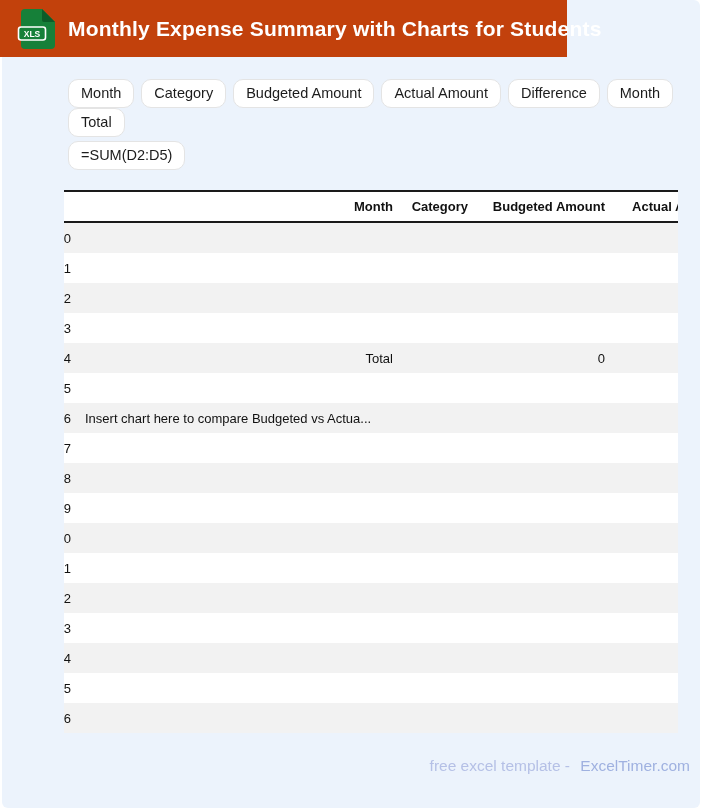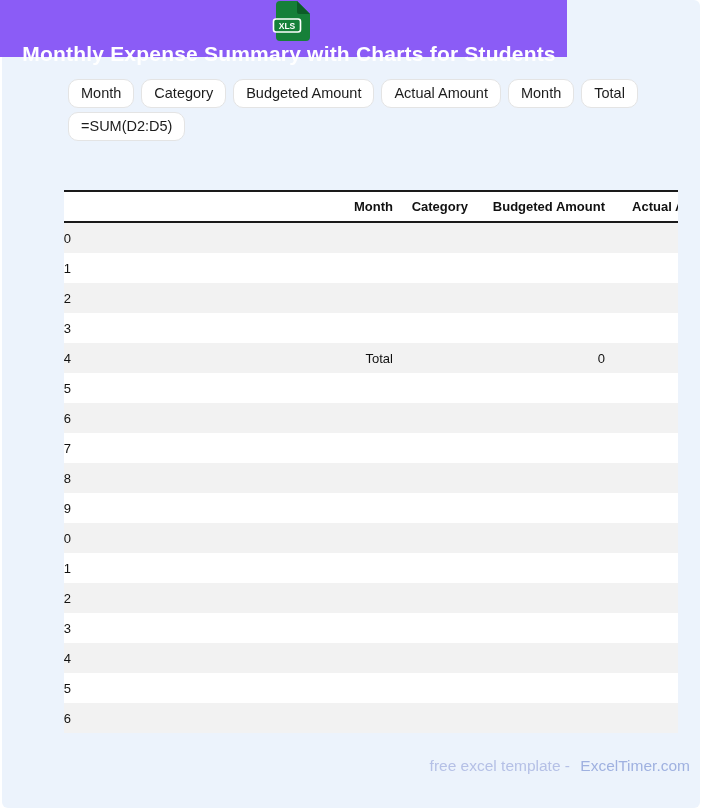--- a/index.html
+++ b/index.html
@@ -6,21 +6,21 @@
   html,body { width:702px; height:810px; background:#ffffff;
               font-family:"Liberation Sans", sans-serif; overflow:hidden; }
   body { position:relative; }
 
   
   .panel { position:absolute; left:2px; top:0; width:698px; height:808px;
            background:#ecf3fc; border-radius:6px; z-index:1; }
 
   
   .header-bar { position:absolute; left:0; top:0; width:567px; height:57px;
-                background:#8b5cf6; z-index:3; display:flex; align-items:center;flex-direction:column; }
+                background:#c2410c; z-index:3; display:flex; align-items:center; }
   .file-icon { margin-left:17px; width:40px; height:42px; flex:0 0 auto; }
   .title { margin-left:11px; color:#ffffff; font-size:21px; font-weight:700;
            letter-spacing:.2px; white-space:nowrap; }
 
   
   .chips { position:absolute; left:68px; top:79px; width:630px; z-index:4; }
   .chip-row { margin-bottom:4px; display:flex; flex-wrap:wrap; }
   .chip { display:inline-block; background:#ffffff; border:1px solid #e4e4e4;
           border-radius:10px; padding:3px 12px 4px 12px; margin-right:7px;
           font-size:14.5px; color:#1c1c1c; line-height:20px; white-space:nowrap; }
@@ -61,20 +61,21 @@
   </svg>
   <div class="title">Monthly Expense Summary with Charts for Students</div>
 </div>
 
 <div class="chips">
   <div class="chip-row" id="chip-row-columns">
       <span class="chip">Month</span>
       <span class="chip">Category</span>
       <span class="chip">Budgeted Amount</span>
       <span class="chip">Actual Amount</span>
+      <span class="chip">Difference</span>
       <span class="chip">Month</span>
       <span class="chip">Total</span>
     </div>
   <div class="chip-row" id="chip-row-formulas">
       <span class="chip">=SUM(D2:D5)</span>
     </div>
 </div>
 
 <div class="table-wrap">
   <div class="thead">
@@ -129,20 +130,21 @@
       <div class="trow">
         <span class="c c-num">15</span>
         <span class="c c-a"></span>
         <span class="c c-month"></span>
         <span class="c c-cat"></span>
         <span class="c c-bud"></span>
         <span class="c c-act"></span>
       </div>
       <div class="trow alt">
         <span class="c c-num">16</span>
+        <span class="c c-note">Insert chart here to compare Budgeted vs Actua...</span>
       </div>
       <div class="trow">
         <span class="c c-num">17</span>
         <span class="c c-a"></span>
         <span class="c c-month"></span>
         <span class="c c-cat"></span>
         <span class="c c-bud"></span>
         <span class="c c-act"></span>
       </div>
       <div class="trow alt">

